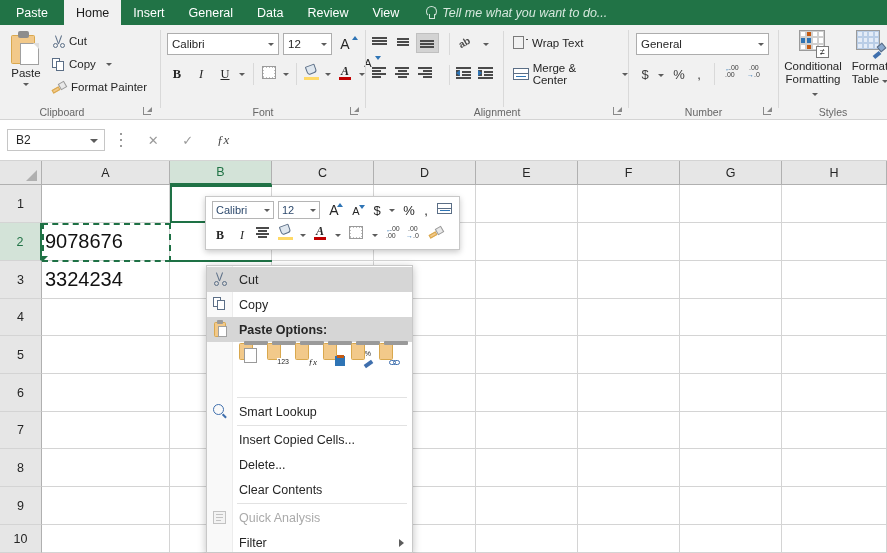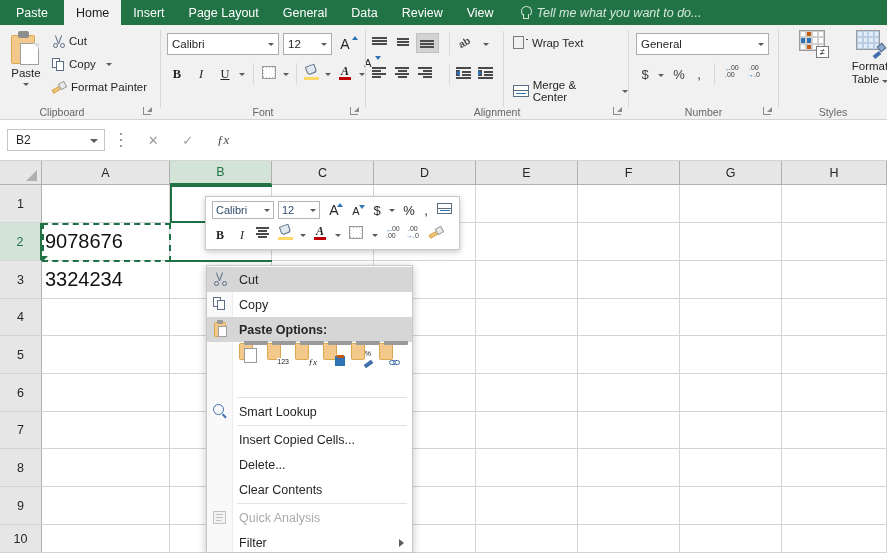--- a/index.html
+++ b/index.html
@@ -408,23 +408,20 @@
     <div class="tab file">
         <span>Paste</span>
       </div>
     <div class="tab active">
         <span>Home</span>
       </div>
     <div class="tab">
         <span>Insert</span>
       </div>
     <div class="tab">
-        <span>Page Layout</span>
-      </div>
-    <div class="tab">
         <span>General</span>
       </div>
     <div class="tab">
         <span>Data</span>
       </div>
     <div class="tab">
         <span>Review</span>
       </div>
     <div class="tab">
         <span>View</span>
@@ -616,21 +613,21 @@
       </div>
       <div class="ribbtn" style="left:112px; top:42px;">
         <span class="indentico">
           <i style="top:0;left:0;width:15px;"></i>
             <i style="top:10px;left:0;width:15px;"></i>
           <i style="top:4px;left:6px;width:9px;"></i>
             <i style="top:7px;left:6px;width:9px;"></i>
           <i class="tri" style="left:0;top:3px;border-left:4px solid #2e74b5;border-top:3px solid transparent;border-bottom:3px solid transparent;"></i>
         </span>
       </div>
-      <div class="smallcmd" style="left:147px; top:56px;">
+      <div class="smallcmd" style="left:147px; top:39px;">
         <span class="mergeico">
             <i class="arr"></i>
           </span>
         <span>Merge &amp; Center</span>
         <span class="caret-sm" style="margin-left:6px;"></span>
       </div>
 
       <div class="glabel">Alignment</div>
       <div class="dlauncher" style="right:6px;"></div>
     </div>
@@ -684,20 +681,24 @@
             <div style="background:#2e74b5;"></div>
               <div style="background:#2e74b5;"></div>
               <div></div>
               <div></div>
             <div></div>
               <div style="background:#c55a11;"></div>
               <div></div>
               <div></div>
           </div>
           <div class="cfneq">≠</div>
+        </div>
+        <div class="biglabel" style="margin-top:2px;">
+          <span>Conditional</span><br>
+          <span>Formatting</span><span class="caret-sm" style="margin-left:3px;"></span>
         </div>
       </div>
       <div style="position:absolute; left:68px; top:5px; width:46px; cursor:pointer;">
         <div class="ftico" style="margin:0 auto;">
           <div class="ftgrid">
             <div></div>
               <div></div>
               <div></div>
               <div></div>
             <div></div>

